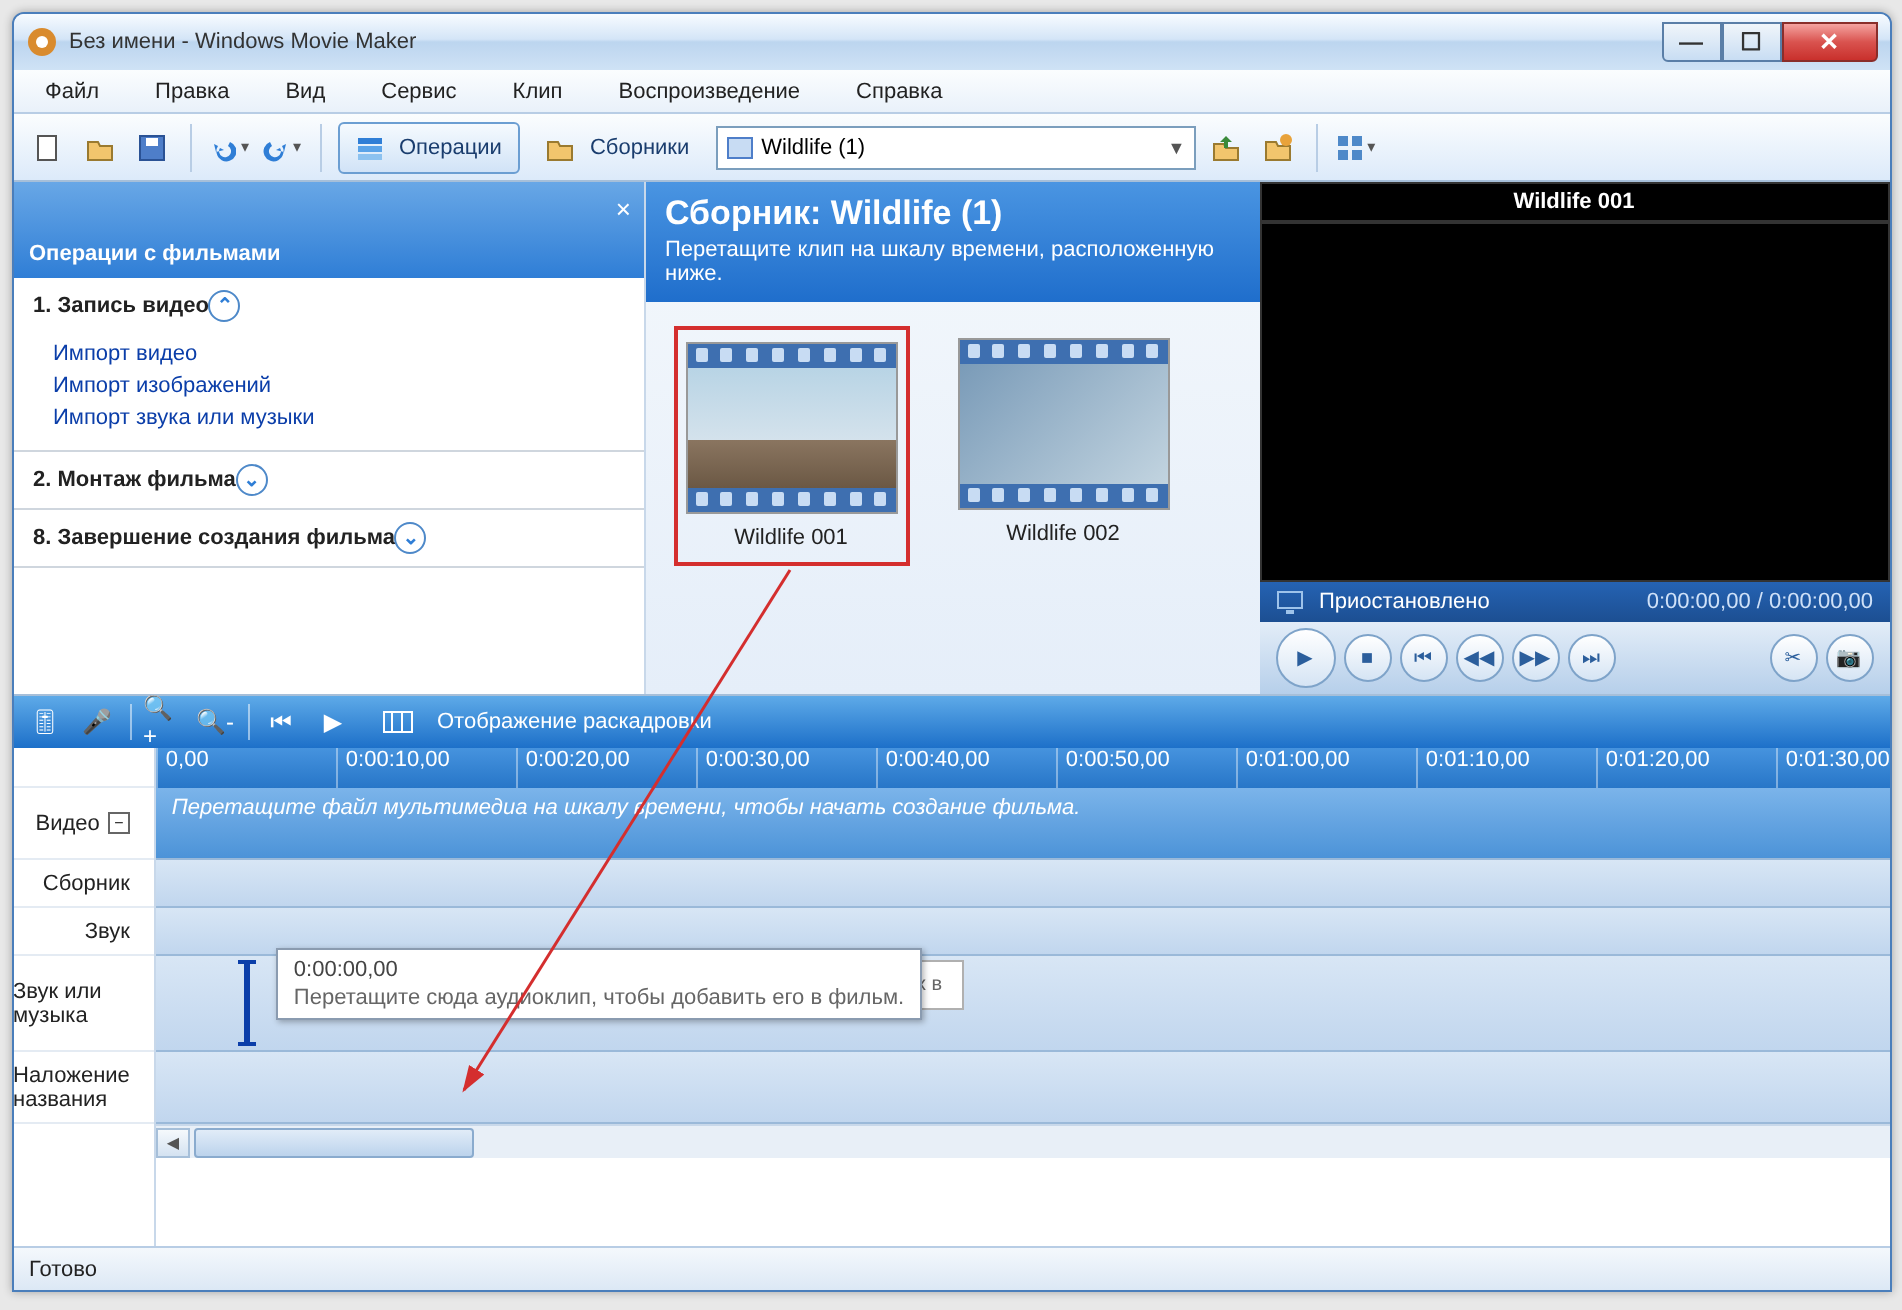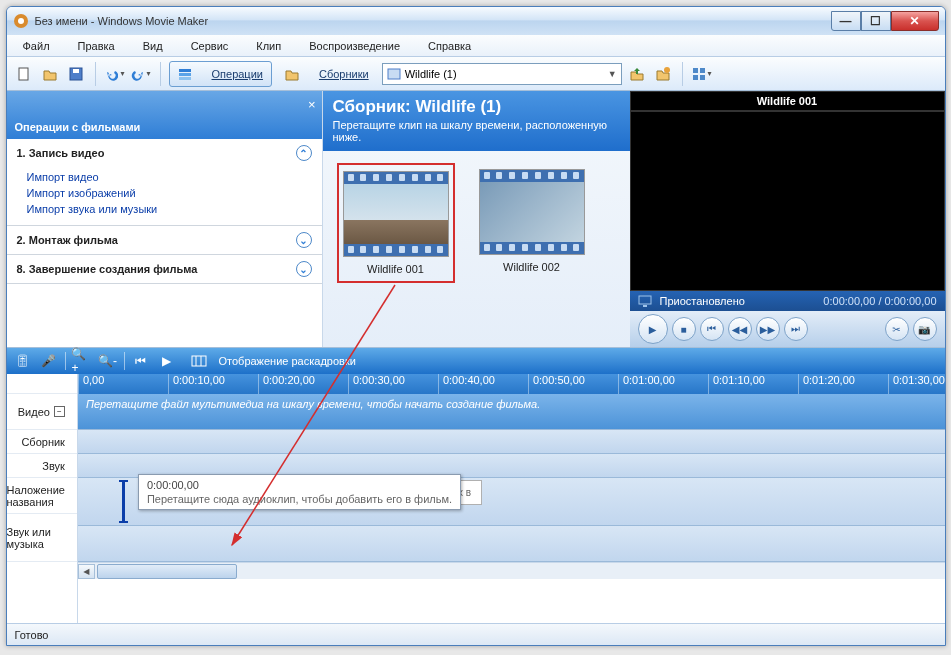--- a/index.html
+++ b/index.html
@@ -19,36 +19,36 @@
 
 
 .menubar { height: 22px; background: linear-gradient(#fbfdfe,#e9f1fa); border-bottom: 1px solid #b8cde5; display:flex; align-items:center; padding: 0 8px; gap: 12px;}
 .menubar span { padding: 2px 8px; color: #222; }
 
 
 .toolbar { height: 34px; background: linear-gradient(#fbfdfe,#dceafa); border-bottom:1px solid #a6bfd9; display:flex; align-items:center; padding: 0 6px; gap:4px;}
 .tbtn { width:22px; height:22px; display:flex; align-items:center; justify-content:center; border:1px solid transparent; border-radius:3px; }
 .sep { width:1px; height:24px; background:#b8cde5; margin:0 4px;}
 .drop-arrow::after { content:"▾"; font-size:8px; margin-left:2px; color:#555;}
-.tool-label-btn { height:26px; display:flex; align-items:center; padding:0 8px; gap:20px; border:1px solid #6b9ed2; background:linear-gradient(#f5fafe,#d1e3f7); border-radius:3px; color:#1a3d6e;text-decoration:underline;}
+.tool-label-btn { height:26px; display:flex; align-items:center; padding:0 8px; gap:8px; border:1px solid #6b9ed2; background:linear-gradient(#f5fafe,#d1e3f7); border-radius:3px; color:#1a3d6e;}
 .tool-label-btn.orange { border:1px solid transparent; background:none;}
 .combo { height:22px; width:240px; background:#fff; border:1px solid #7b9ebd; display:flex; align-items:center; padding:0 4px;}
 .combo .cb-icon { width:14px; height:14px; margin-right:4px;}
 .combo-arrow { margin-left:auto; font-size:9px; color:#555;}
 
 
 .main { flex:1; display:flex; overflow:hidden; border-bottom:1px solid #a6bfd9;}
 
 
 .tasks { width:316px; background:#fff; display:flex; flex-direction:column; border-right:1px solid #c8d8ea;}
 .tasks-header { height:48px; background:linear-gradient(#68a7e6,#2f7ed6); position:relative;}
 .tasks-header .th-title { position:absolute; bottom:6px; left:8px; color:#fff; font-weight:bold;}
 .tasks-header .close { position:absolute; right:6px; top:6px; color:#fff; font-size:13px;}
 .task-group { border-bottom:1px solid #cfd6de; }
-.task-title { padding:6px 10px; font-size:13px; font-weight:bold; color:#222; display:flex; align-items:center; justify-content:space-between;}
+.task-title { padding:6px 10px; font-size:13px; font-weight:bold; color:#222; display:flex; align-items:center; }
 .collapse-ico { width:16px; height:16px; border-radius:50%; border:1px solid #4e89c9; display:flex; align-items:center; justify-content:center; color:#2f7ed6; font-size:10px;}
 .task-links { padding:2px 10px 8px 20px;}
 .task-links div { color:#0b3ea9; padding:2px 0;}
 
 
 .collections { flex:1; background:linear-gradient(to bottom, #f4f8fc, #e5eef9); display:flex; flex-direction:column; position:relative;}
 .coll-header { padding:6px 10px 8px; background:linear-gradient(#4a95e2,#1f6ecc); color:#fff;}
 .coll-header .ch-title { font-weight:bold; font-size:17px;}
 .coll-header .ch-sub { font-size:11px; margin-top:2px;}
 .thumbs { display:flex; gap:18px; padding:12px 14px;}
@@ -346,22 +346,22 @@
     </div>
     <div class="tl-body">
       <div class="tl-labels">
         <div class="tl-row-label first"></div>
         <div class="tl-row-label">
             <span>Видео</span>
             <span class="expand-box">−</span>
           </div>
         <div class="tl-row-label small">Сборник</div>
         <div class="tl-row-label small">Звук</div>
+        <div class="tl-row-label" style="height:48px">Звук или музыка</div>
         <div class="tl-row-label">Наложение названия</div>
-        <div class="tl-row-label" style="height:48px">Звук или музыка</div>
       </div>
       <div class="tl-tracks">
         <div class="ruler">
           <span>0,00</span>
             <span>0:00:10,00</span>
             <span>0:00:20,00</span>
             <span>0:00:30,00</span>
             <span>0:00:40,00</span>
             <span>0:00:50,00</span>
             <span>0:01:00,00</span>

